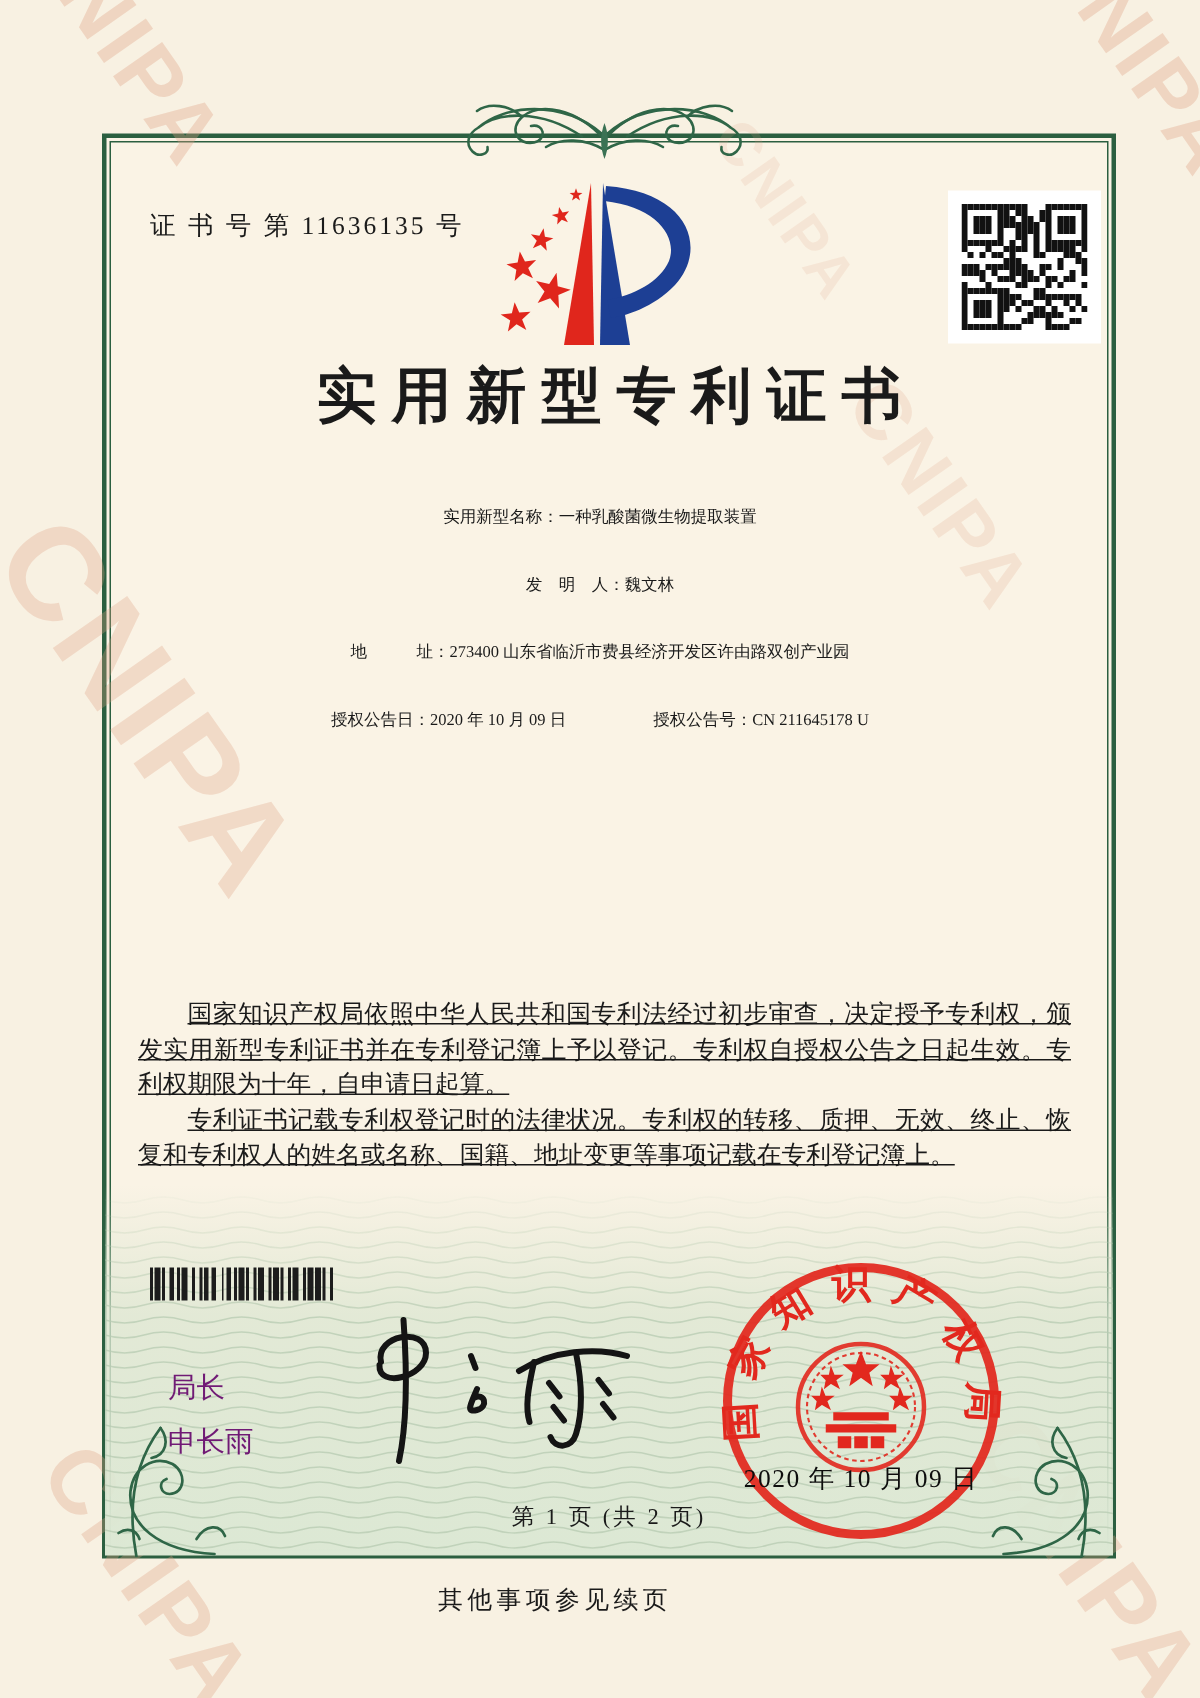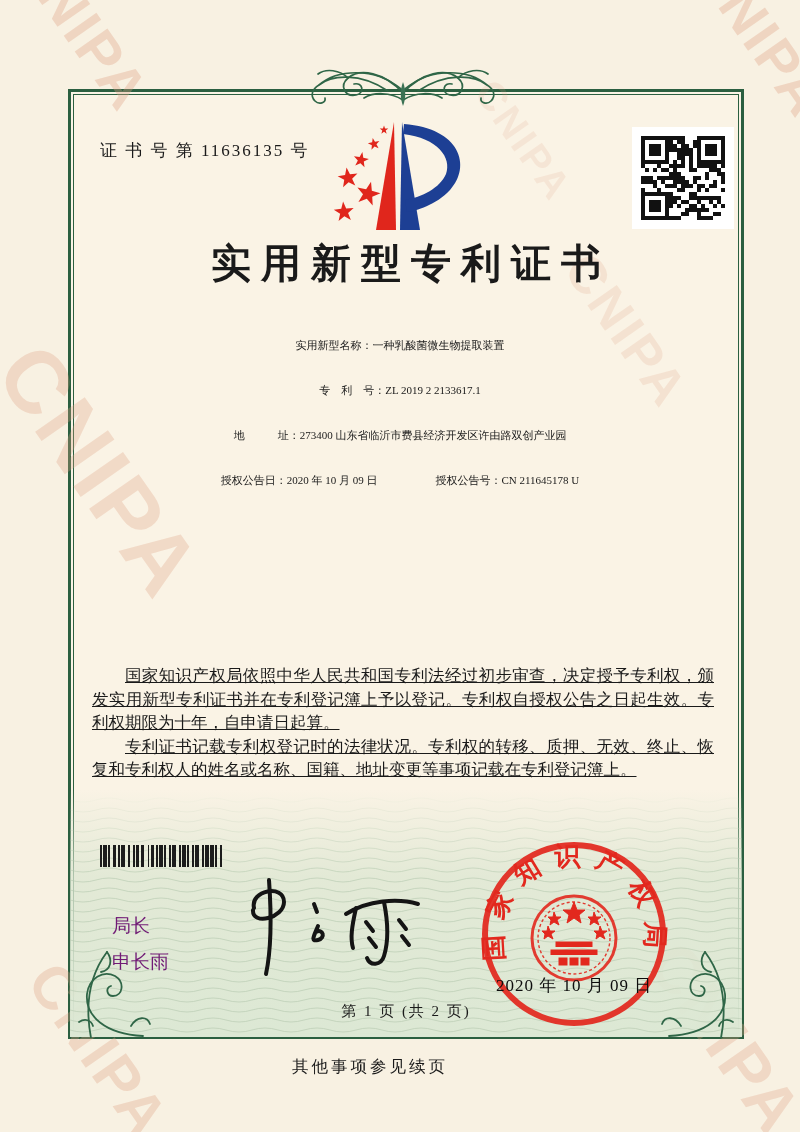--- a/index.html
+++ b/index.html
@@ -462,21 +462,21 @@
     </svg>
 </div>
 
 <div class="title">实用新型专利证书</div>
 
 <div class="fields">
   <div class="field-row">
     <span>实用新型名称：</span><span>一种乳酸菌微生物提取装置</span>
   </div>
   <div class="field-row">
-    <span>专　利　号：</span><span>ZL 2019 2 2133617.1</span>
+    <span>发　明　人：</span><span>魏文林</span>
   </div>
   <div class="field-row addr">
     <span>地　　　址：</span><span>273400 山东省临沂市费县经济开发区许由路双创产业园</span>
   </div>
   <div class="field-row grant-row">
     <span>授权公告日：</span><span>2020 年 10 月 09 日</span><span class="pair2">授权公告号：</span><span>CN 211645178 U</span>
   </div>
 </div>
 
 <div class="body-text">

